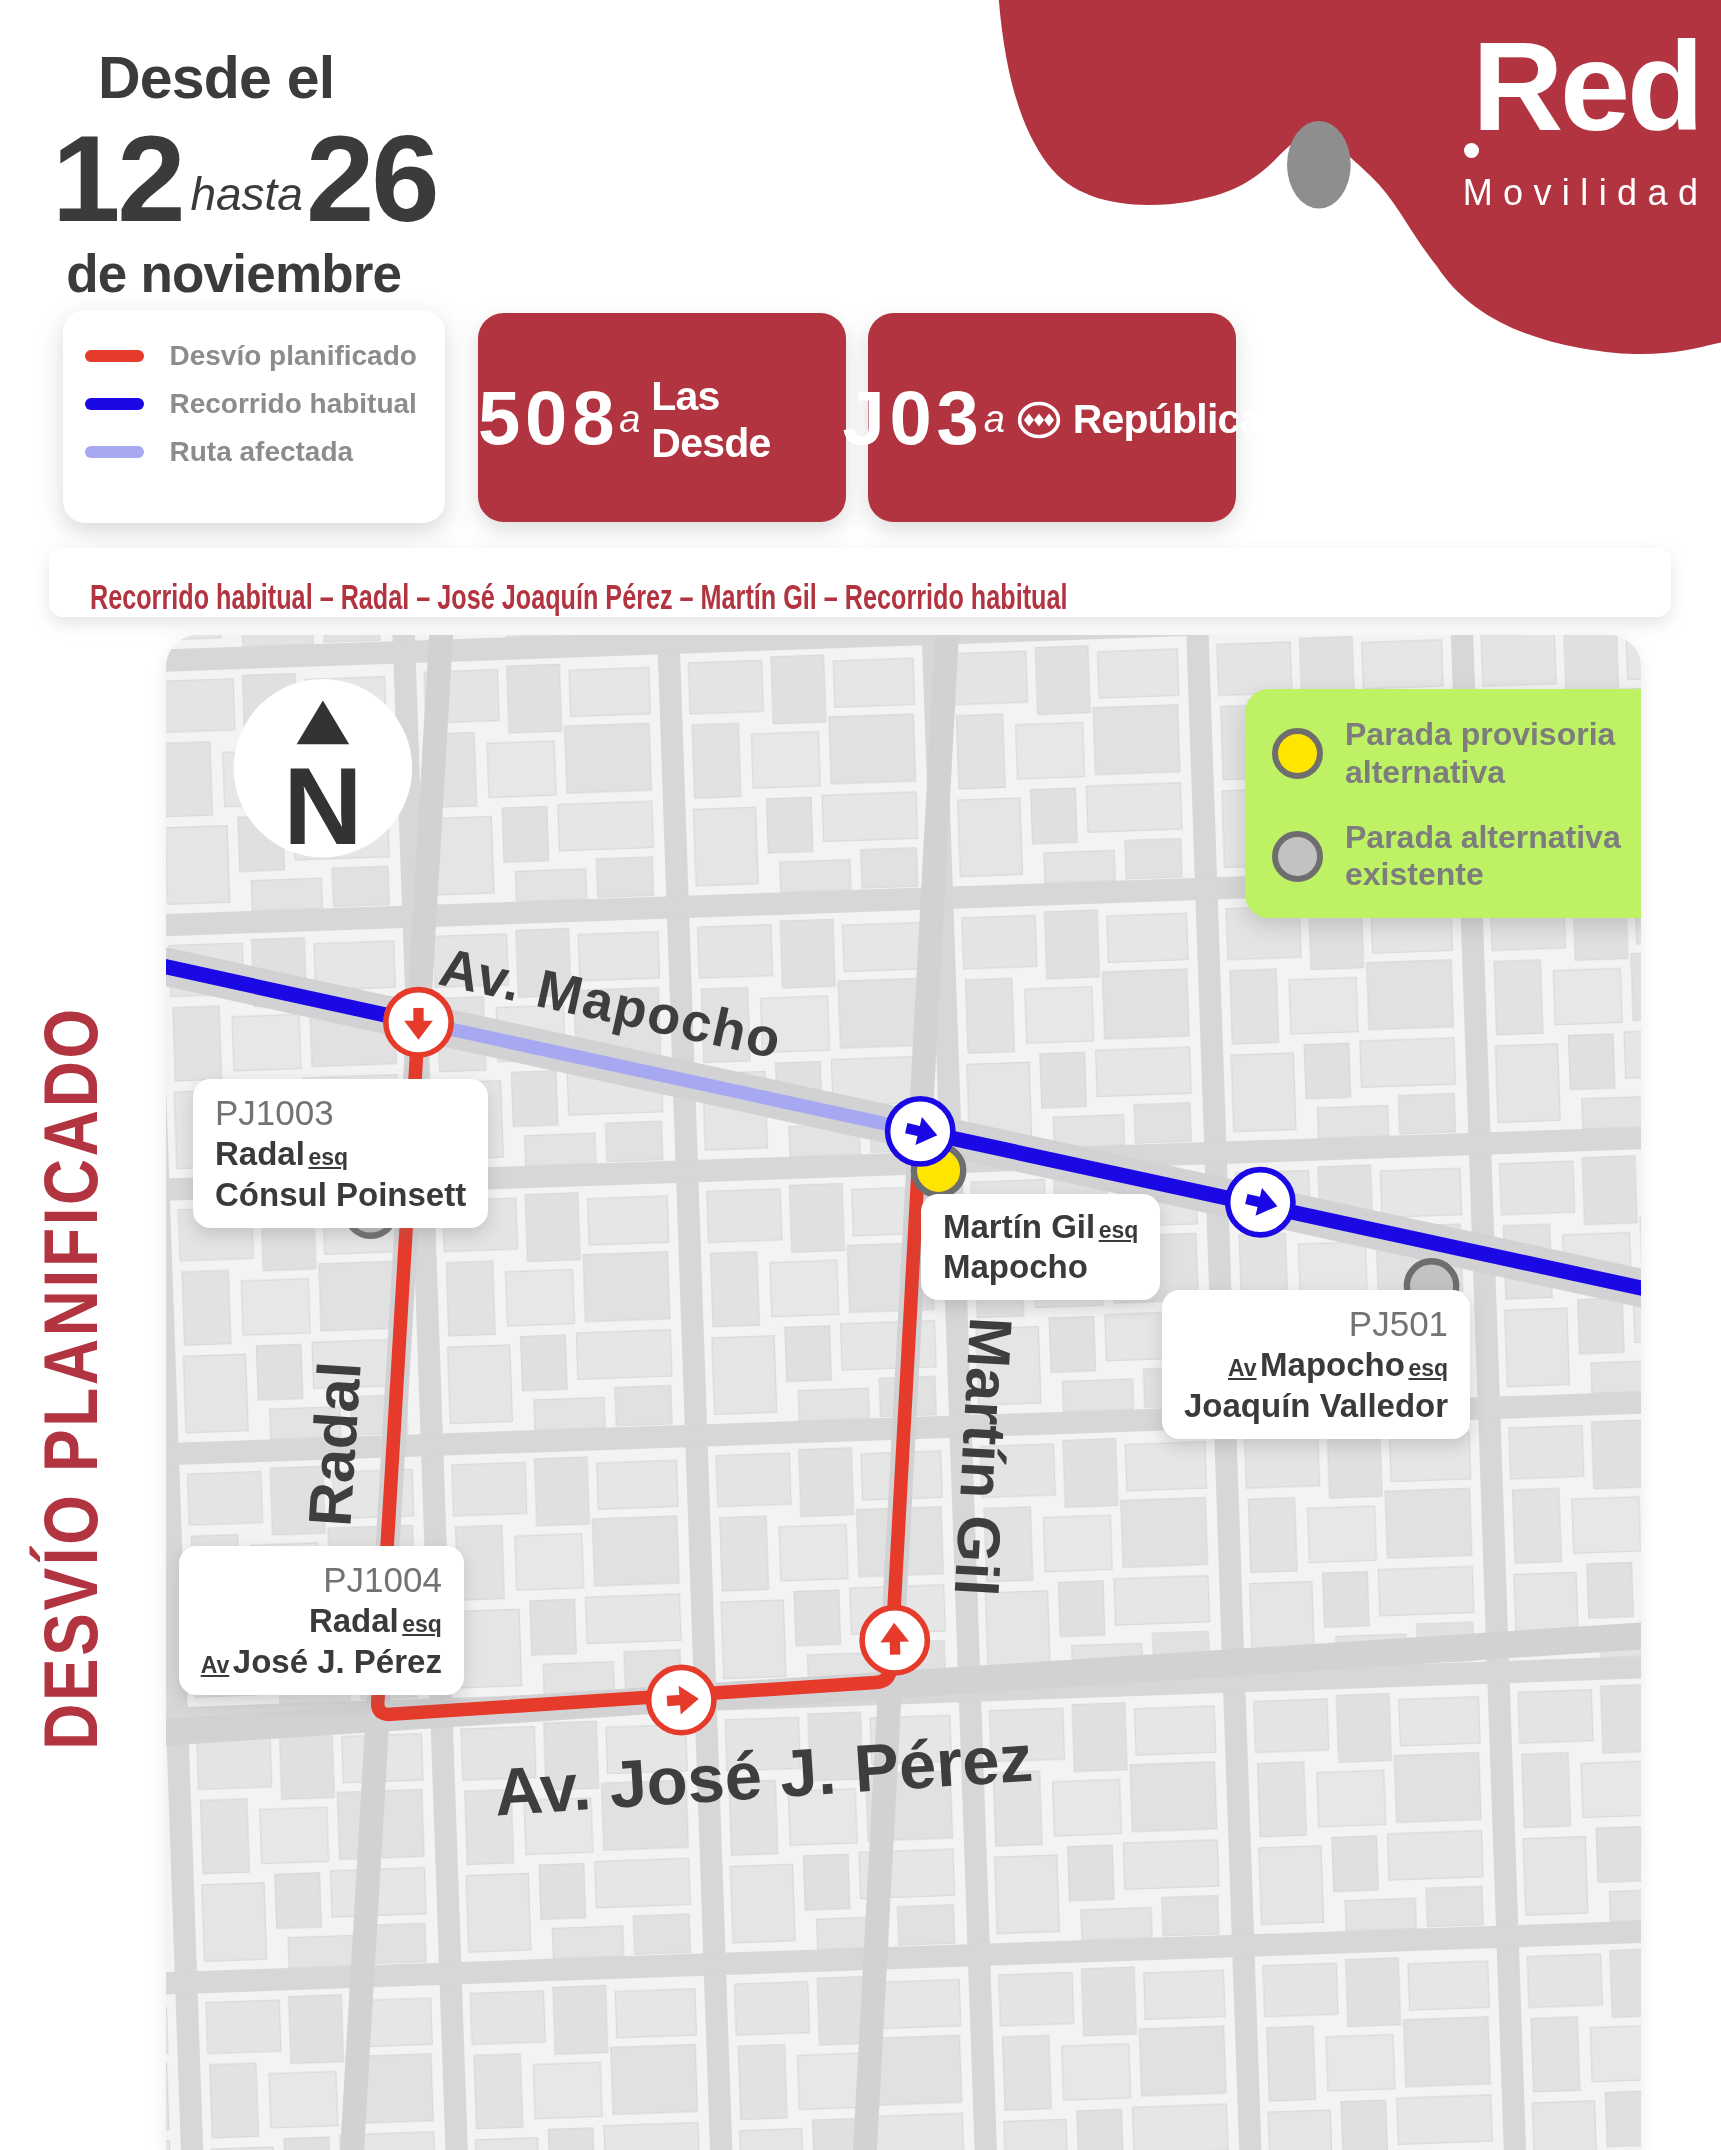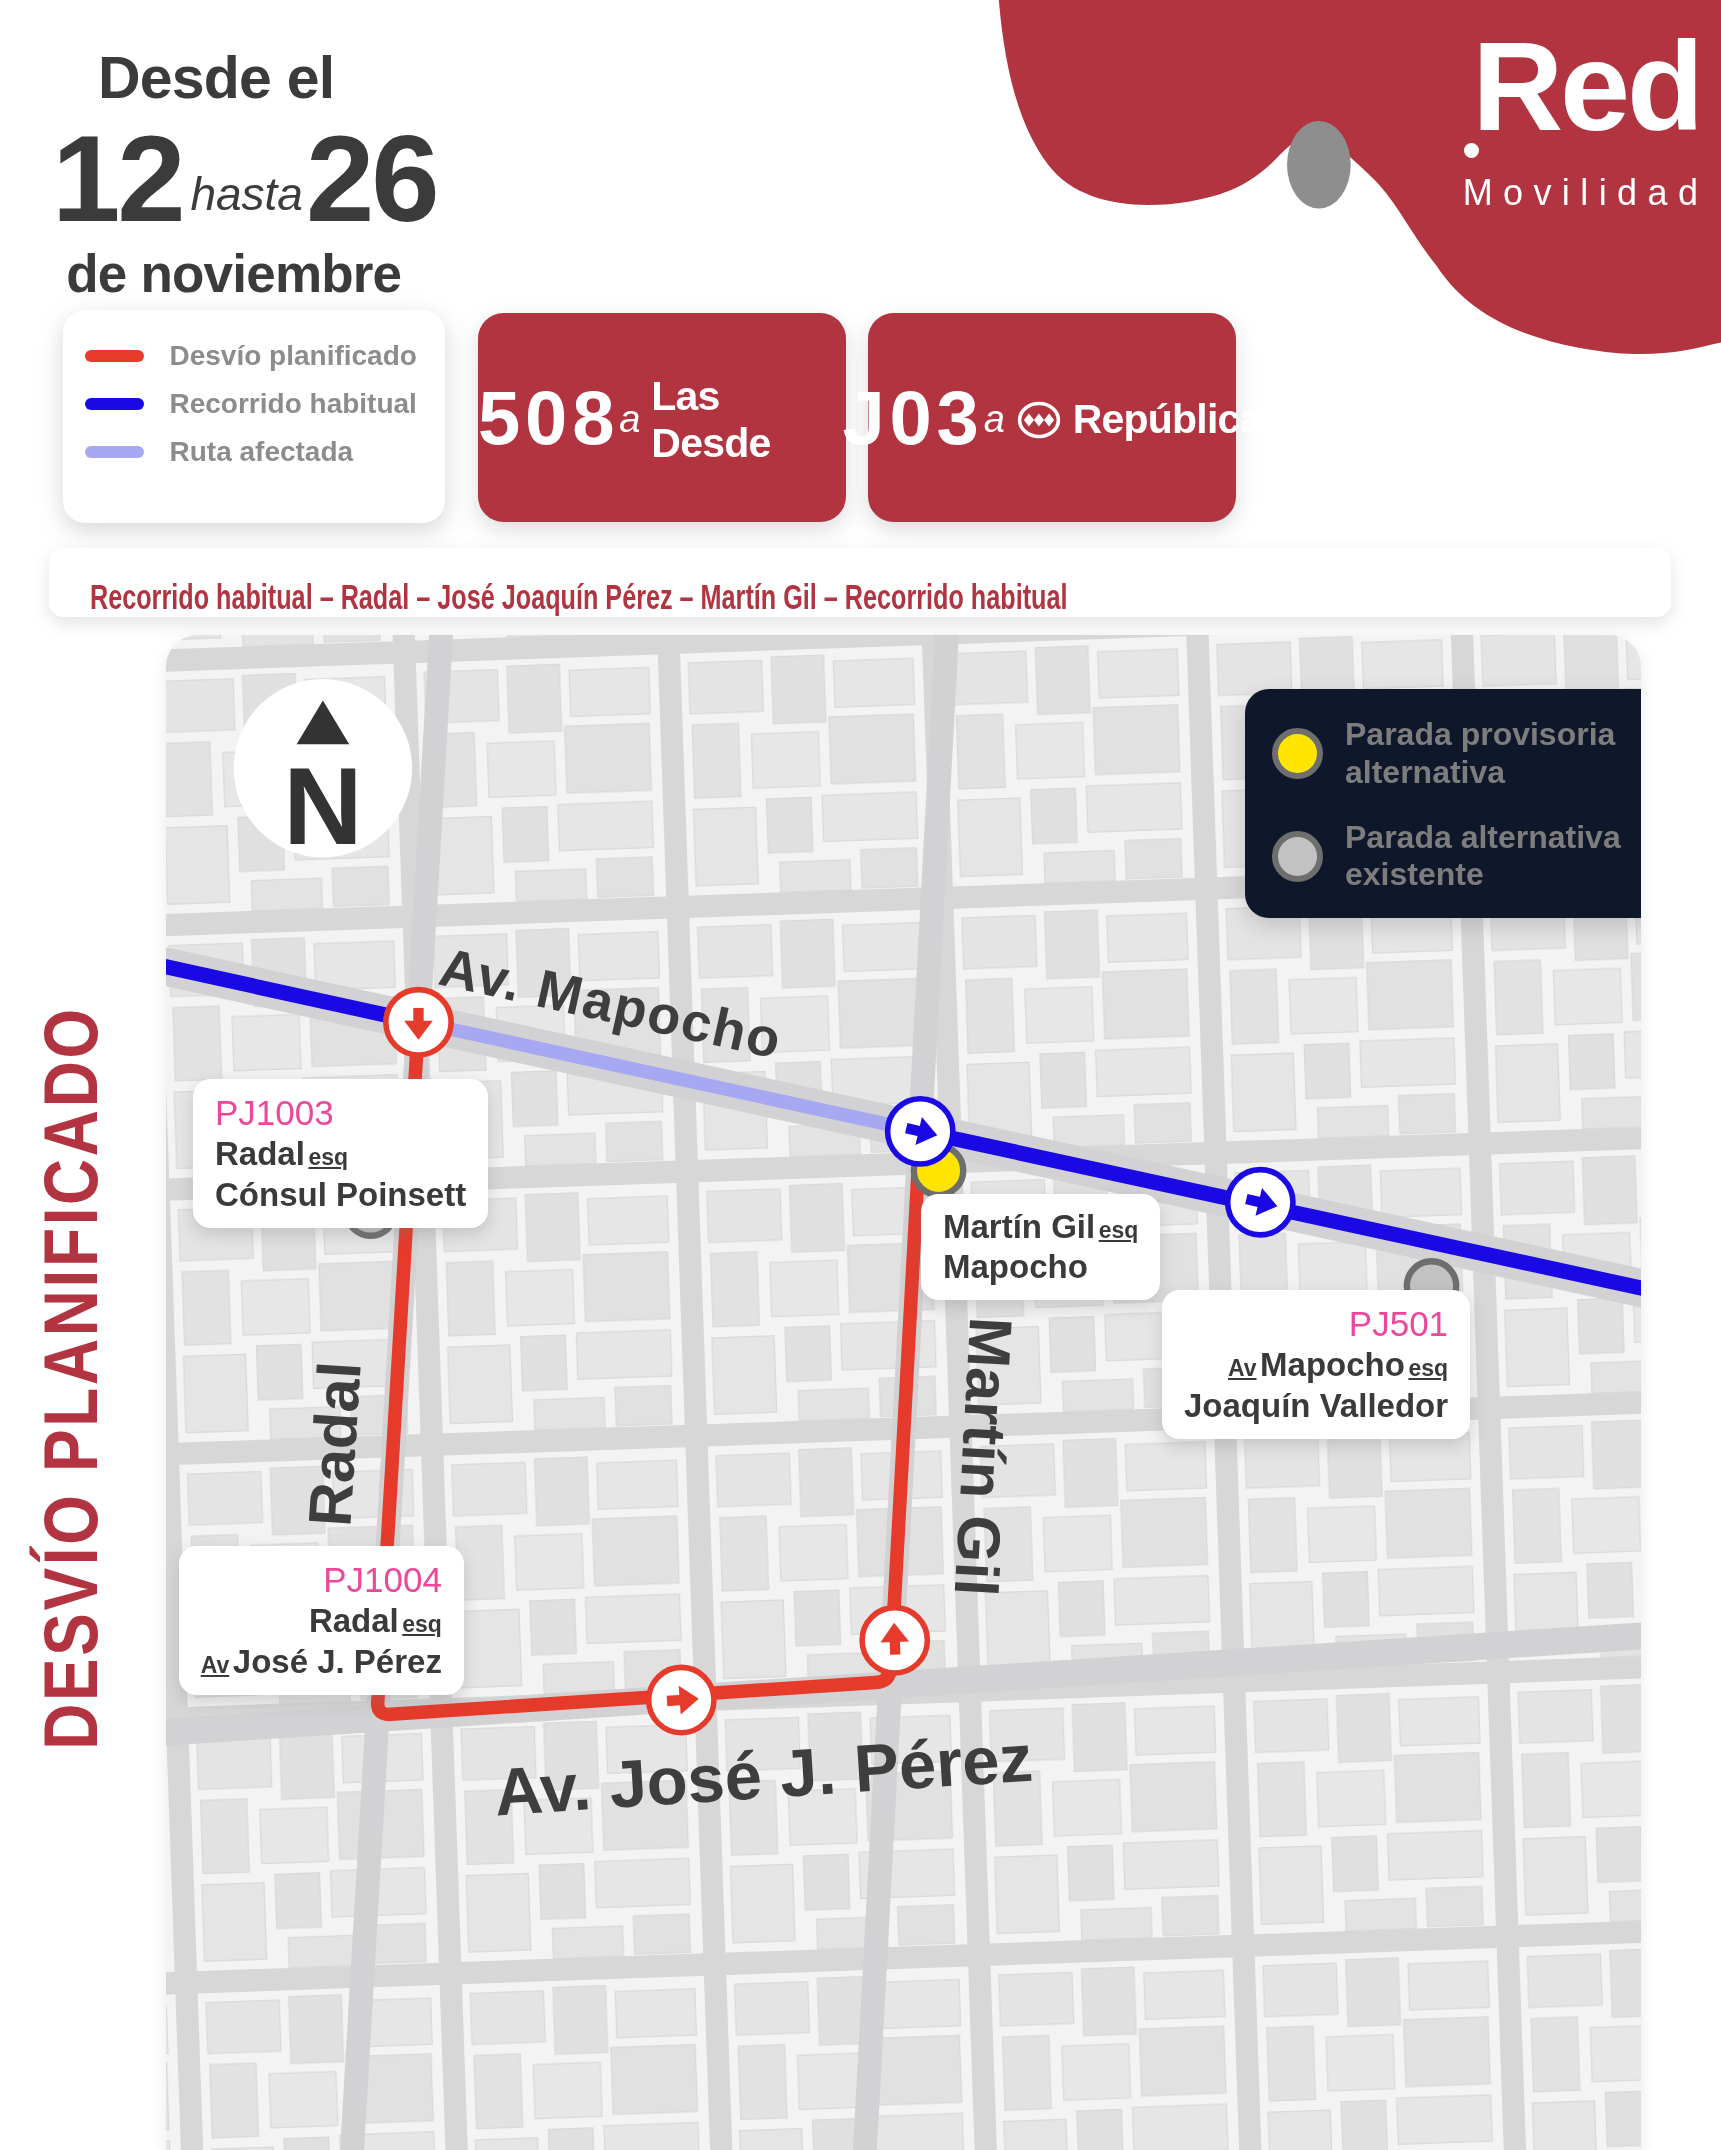--- a/index.html
+++ b/index.html
@@ -45,26 +45,26 @@
   
   .side-title{position:absolute;left:70px;top:1378px;transform:translate(-50%,-50%) rotate(-90deg) scaleX(.84);
     white-space:nowrap;font-size:76px;font-weight:bold;color:#B23440;letter-spacing:3.2px;}
   
   .map{position:absolute;left:166px;top:635px;width:1475px;height:1516px;background:#F3F3F3;
     border-radius:32px 32px 0 0;overflow:hidden;box-shadow:0 4.8px 16px rgba(140,140,140,.18);}
   .map svg.base{position:absolute;left:0;top:0;}
   
   .stop-card{position:absolute;background:#fff;border-radius:17.5px;padding:12.7px 22px;
     box-shadow:0 6.4px 16px rgba(120,120,120,.28);color:#3A3A3A;line-height:1.22;white-space:nowrap;}
-  .stop-card .code{font-size:35px;font-weight:400;color:#ec4899;}
+  .stop-card .code{font-size:35px;font-weight:400;color:#737373;}
   .stop-card .street{font-size:33px;font-weight:bold;}
   .stop-card .tag{font-size:23px;font-weight:bold;text-decoration:underline;}
   .stop-card.right{text-align:right;}
   
-  .map-legend{position:absolute;left:1079px;top:54px;width:402px;background:#0f172a;border-radius:24px;
+  .map-legend{position:absolute;left:1079px;top:54px;width:402px;background:#bef264;border-radius:24px;
     box-shadow:0 8px 21px rgba(120,120,120,.30);padding:27px 24px 24px 27px;}
   .map-legend .row{display:flex;align-items:center;gap:22px;}
   .map-legend .row + .row{margin-top:27px;}
   .ml-circle{width:51px;height:51px;border-radius:50%;border:6.4px solid #6E6E6E;flex:0 0 auto;box-sizing:border-box;}
   .ml-label{font-size:32px;font-weight:bold;color:#7D7D7D;line-height:1.18;}
 </style>
 </head>
 <body>
 
 <div class="date-block">

